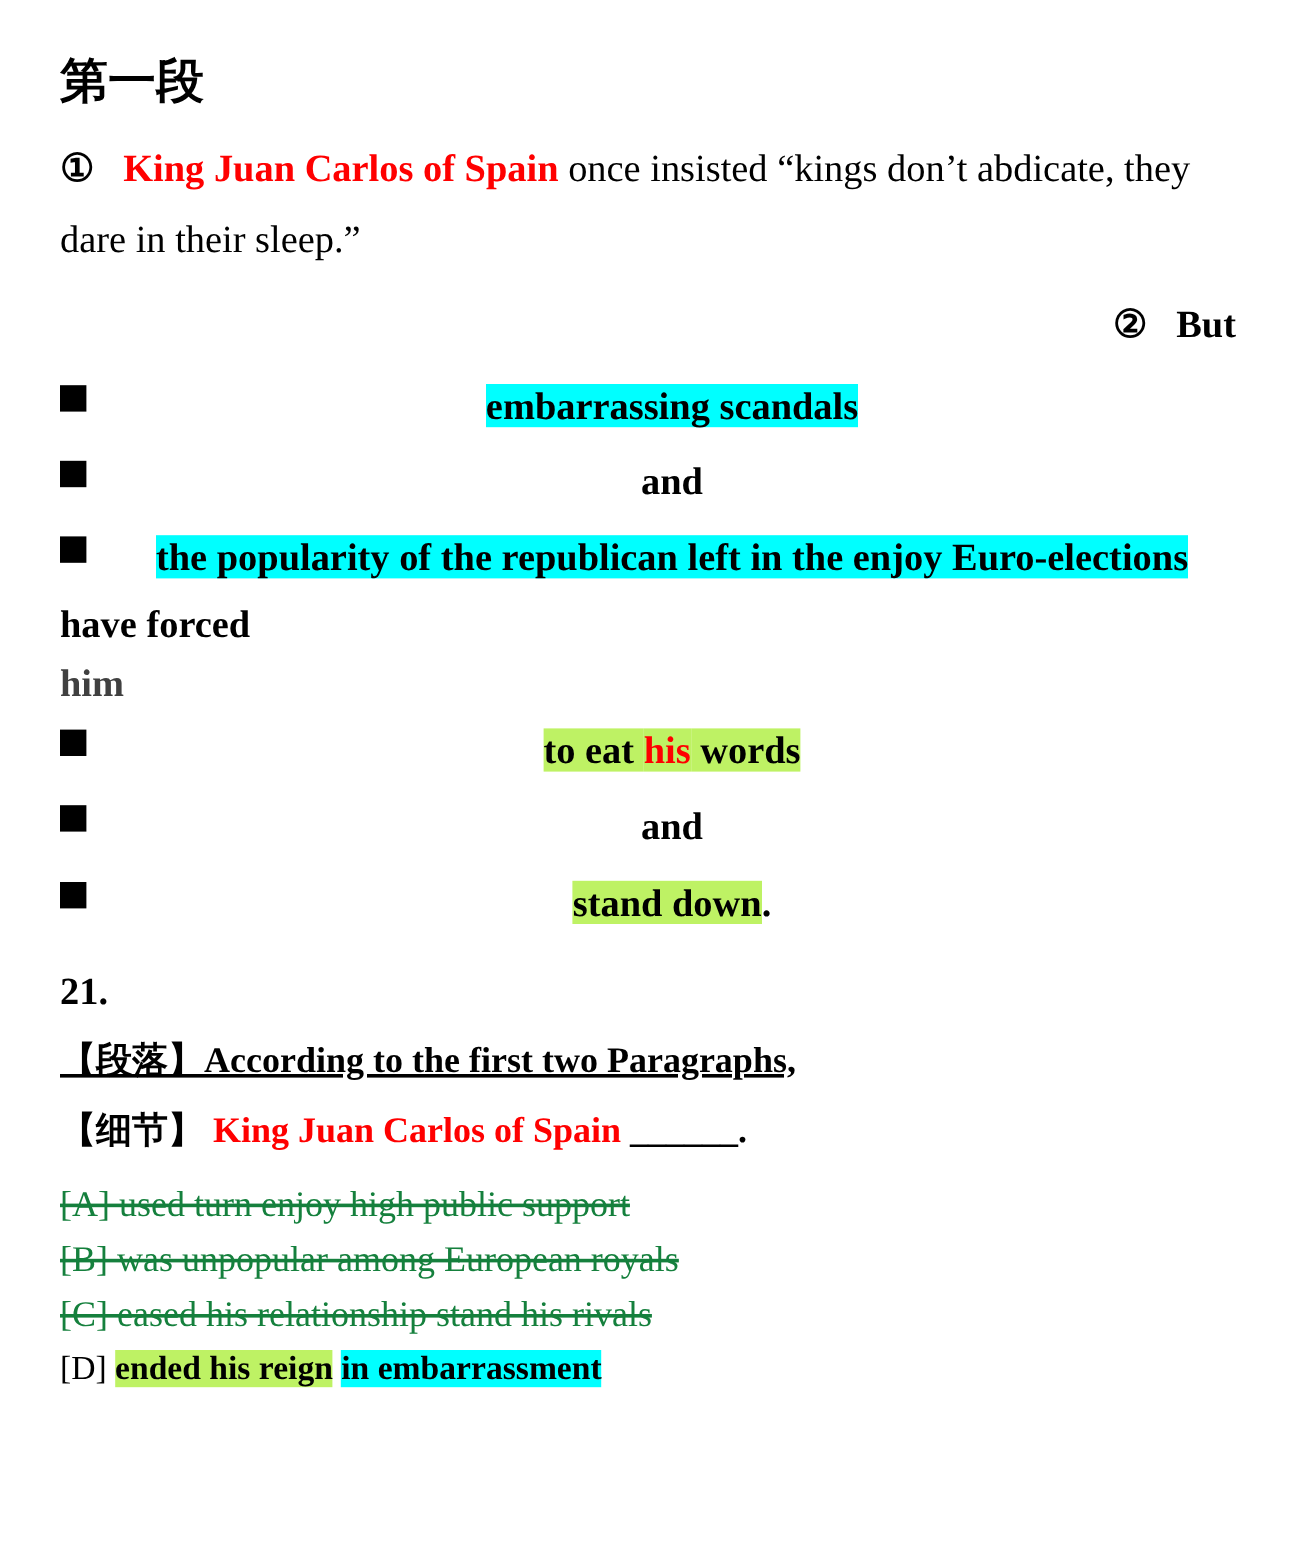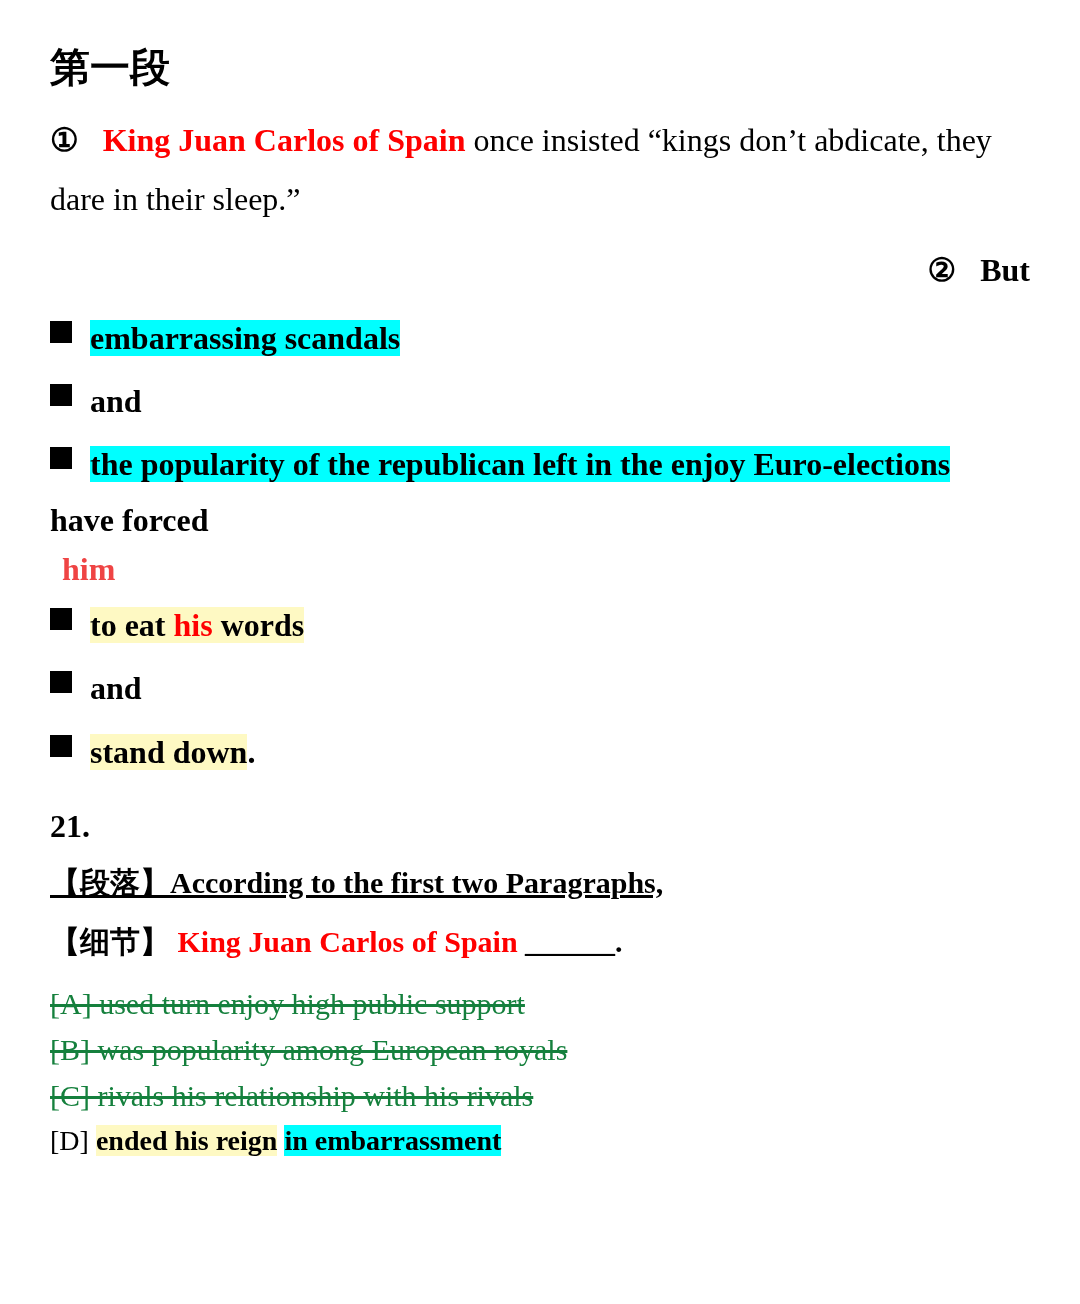--- a/index.html
+++ b/index.html
@@ -23,34 +23,35 @@
     }
     .paragraph {
       margin-bottom: 10px;
       line-height: 1.6;
     }
     .highlight-cyan {
       background-color: #00FFFF;
       font-weight: bold;
     }
     .highlight-yellow {
-      background-color: #fef9c3;
+      background-color: #bef264;
       font-weight: bold;
     }
     .text-red {
       color: #FF0000;
       font-weight: bold;
     }
     .text-black-bold {
       font-weight: bold;
     }
     .bullet-item {
       display: flex;
       align-items: flex-start;
       margin-bottom: 12px;
+      text-align: center;
     }
     .bullet-square {
       display: inline-block;
       width: 22px;
       height: 22px;
       background-color: #000000;
       margin-right: 18px;
       margin-top: 8px;
       flex-shrink: 0;
     }
@@ -84,25 +85,24 @@
       margin-bottom: 12px;
       text-decoration: line-through;
       color: #15803d;
     }
     .answer-option-d {
       font-size: 28px;
       margin-bottom: 12px;
       color: #000;
     }
     .him-line {
-      color: #ef4444;
+      color: #404040;
       font-weight: bold;
       font-size: 32px;
       margin-bottom: 12px;
-      margin-left: 12px;
     }
     .have-forced-line {
       font-weight: bold;
       font-size: 32px;
       margin-bottom: 12px;
     }
   </style>
 </head>
 <body>
 
@@ -169,19 +169,19 @@
 
 <div class="question-tag" style="margin-bottom: 18px; text-decoration: underline;">【段落】According to the first two Paragraphs,</div>
 
 <div class="question-tag" style="margin-bottom: 24px;">
   <span class="bracket-tag">【细节】</span>
   <span class="text-red">King Juan Carlos of Spain</span><span> ______.</span>
 </div>
 
 <div class="answer-option">[A] used turn enjoy high public support</div>
 
-<div class="answer-option">[B] was popularity among European royals</div>
+<div class="answer-option">[B] was unpopular among European royals</div>
 
-<div class="answer-option">[C] rivals his relationship with his rivals</div>
+<div class="answer-option">[C] eased his relationship stand his rivals</div>
 
 <div class="answer-option-d">
   <span>[D] </span><span class="highlight-yellow">ended his reign</span><span> </span><span class="highlight-cyan">in embarrassment</span>
 </div>
 
 </body></html>

